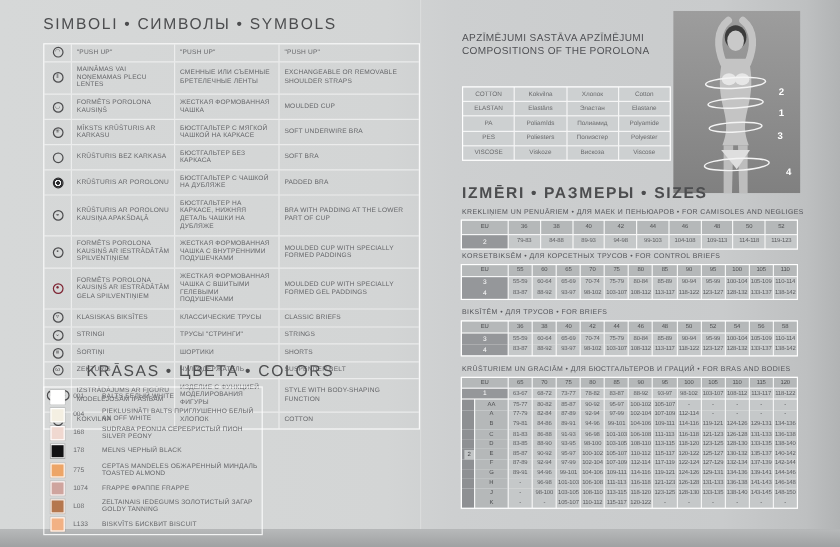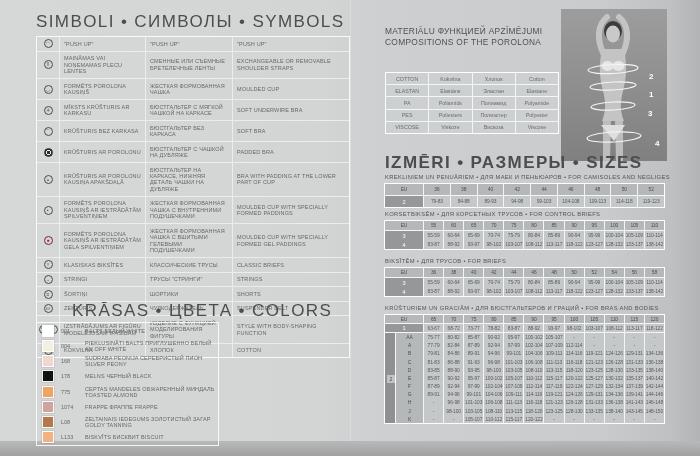--- a/index.html
+++ b/index.html
@@ -11,21 +11,21 @@
   .spread{
     position:absolute;left:0;top:0;width:700px;height:441px;
     background:linear-gradient(90deg,#d6d8d8 0%,#d3d5d5 46%,#cdcfd0 54%,#c9cbcc 86%,#bec0c1 96%,#b1b3b4 100%);
   }
   .bottom-edge{
     position:absolute;left:0;top:441px;width:700px;height:15px;
     background:linear-gradient(#b7b9ba,#9fa1a2);
   }
   .seam{position:absolute;left:350px;top:0;height:441px;width:1px;background:rgba(255,255,255,.22);}
 
-  .h1{position:absolute;font-size:17px;letter-spacing:1.4px;color:#4c4d4f;white-space:nowrap;}
+  .h1{position:absolute;font-size:13px;letter-spacing:1.4px;color:#4c4d4f;white-space:nowrap;}
 
   
   .sym-table{
     position:absolute;left:36px;top:36px;width:312px;
     border:1px solid rgba(255,255,255,.85);
     display:flex;flex-direction:column;
   }
   .sym-row{display:flex;align-items:stretch;border-bottom:1px solid rgba(255,255,255,.55);}
   .sym-row:last-child{border-bottom:none;}
   .sym-icon-cell{width:22px;flex:0 0 22px;border-right:1px solid rgba(255,255,255,.55);
@@ -278,21 +278,21 @@
       <span class="color-label">ZELTAINAIS IEDEGUMS ЗОЛОТИСТЫЙ ЗАГАР GOLDY TANNING</span>
     </div>
     <div class="color-row">
       <span class="swatch" style="background: rgb(242, 177, 132);"></span>
       <span class="color-code">L133</span>
       <span class="color-label">BISKVĪTS БИСКВИТ BISCUIT</span>
     </div>
   </div>
 
 <div class="mat-title">
-  <div>MATERIĀLU ФУНКЦИЕЙ APZĪMĒJUMI</div>
+  <div>APZĪMĒJUMI SASTĀVA APZĪMĒJUMI</div>
   <div>COMPOSITIONS OF THE POROLONA</div>
 </div>
 
 <div class="mat-table">
 
 <div class="mat-row">
 
     <div class="mat-cell">COTTON</div>
       <div class="mat-cell">Kokvilna</div>
       <div class="mat-cell">Хлопок</div>

